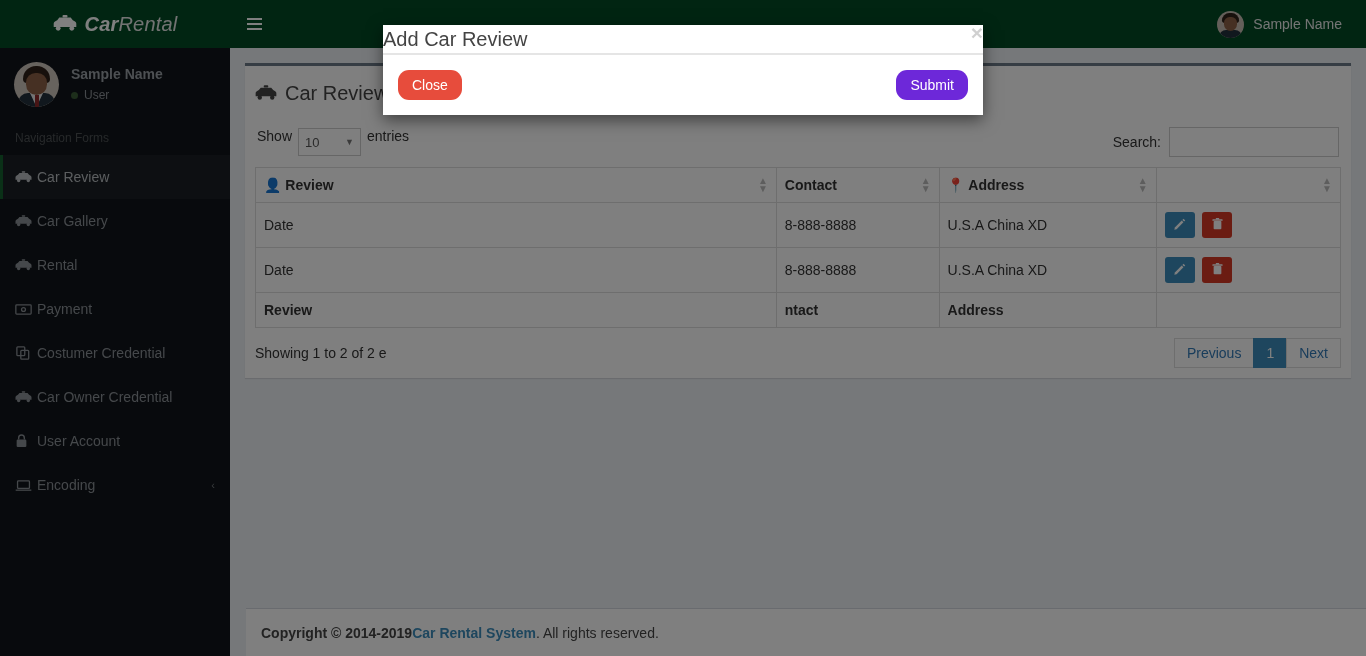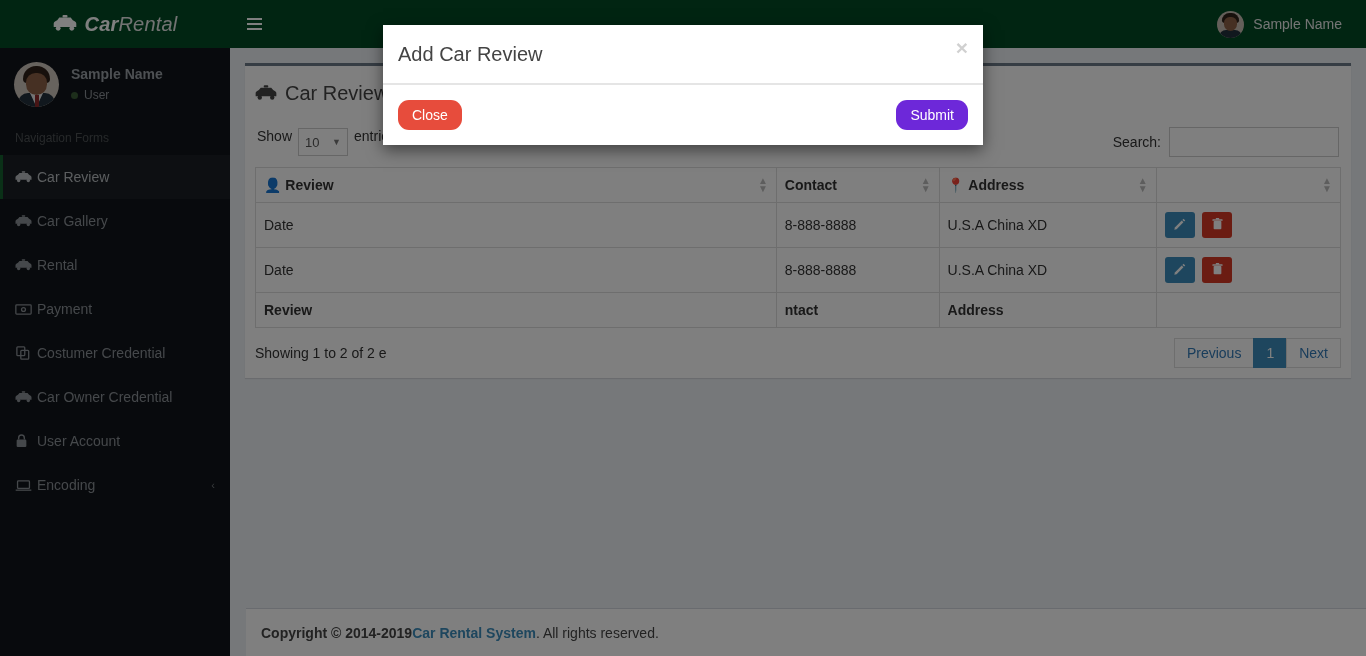--- a/index.html
+++ b/index.html
@@ -107,21 +107,21 @@
   .box-header {
     padding: 16px 10px 10px 10px;
     display: flex; align-items: center; gap: 8px;
   }
   .box-title { font-size: 20px; color: #444; font-weight: 400; }
   .box-body { padding: 10px; }
 
   .dt-top { display: flex; align-items: center; justify-content: space-between; padding: 2px 2px 10px 2px; }
   .dt-length { font-size: 14px; color: #333; display: flex; align-items: flex-start; gap: 6px; }
   .dt-select {
-    border: 1px solid #ccc; height: 28px; width: 50px;
+    border: 1px solid #ccc; height: 28px; width: 63px;
     padding: 0 6px; font-size: 13px; color: #555; background: #fff;
     display: flex; align-items: center; justify-content: space-between;
   }
   .dt-select .caret { font-size: 9px; color: #777; }
   .dt-filter { font-size: 14px; color: #333; display: flex; align-items: center; gap: 8px; }
   .dt-filter input {
     border: 1px solid #ccc; height: 30px; width: 170px;
     padding: 0 8px; font-size: 13px; outline: none;
   }
 
@@ -171,21 +171,21 @@
     z-index: 20;
   }
   .modal {
     position: absolute; left: 383px; top: 25px;
     width: 600px;
     background: #fff;
     box-shadow: 0 5px 15px rgba(0,0,0,.5);
     z-index: 30;
   }
   .modal-header {
-    padding: 15px; border-bottom: 1px solid #e5e5e5;
+    border-bottom: 1px solid #e5e5e5;
     display: flex; align-items: flex-start;
   }
   .modal-title { font-size: 20px; color: #444; font-weight: 400; line-height: 1.4; }
   .modal-close {
     margin-left: auto; background: none; border: none;
     font-size: 21px; color: #999; line-height: .8; cursor: pointer;
     padding: 0; font-weight: 700; opacity: .45;
   }
   .modal-body { padding: 15px; }
   .inner-box {

